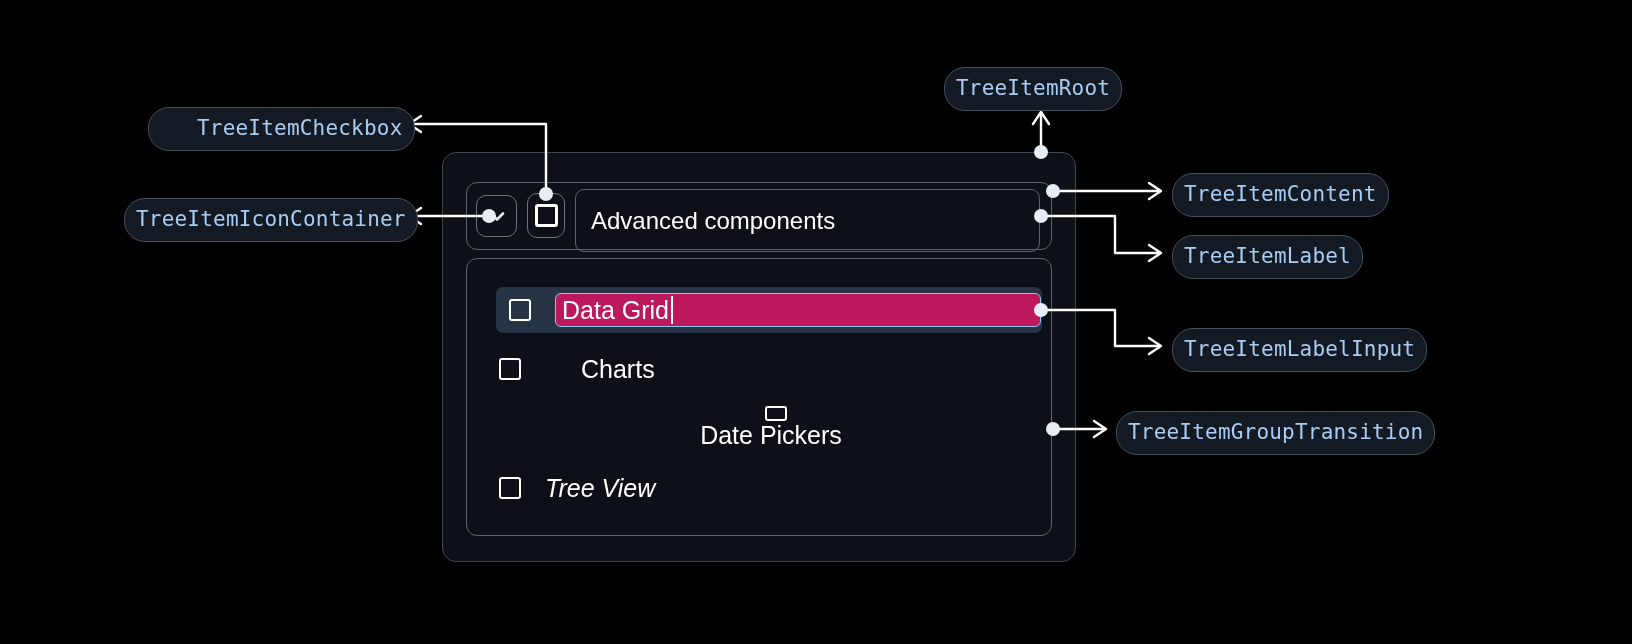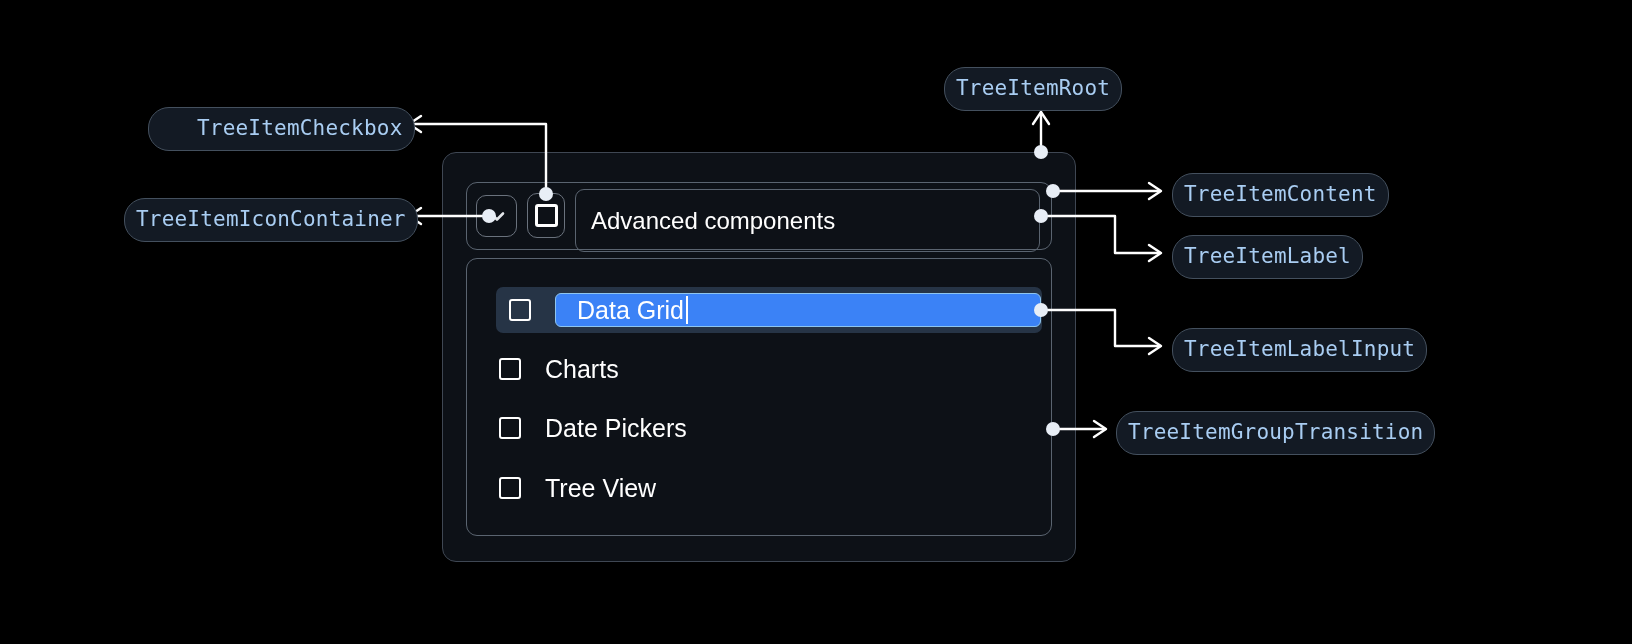--- a/index.html
+++ b/index.html
@@ -60,22 +60,22 @@
   .tree-row .cb{margin-left:33px;}
   .tree-row .txt{margin-left:24px;color:#ffffff;font-size:25px;white-space:nowrap;}
 
   .row-selected{position:absolute;left:496px;top:287px;width:546px;height:46px;
                 background:#263446;border-radius:7px;box-sizing:border-box;
                 display:flex;align-items:center;}
   .row-selected .cb{margin-left:13px;}
 
   .label-input{margin-left:24px;width:486px;height:34px;
                border:1.6px solid #8ec5ee;border-radius:6px;box-sizing:border-box;
-               background:#3b82f6;display:flex;align-items:center;
-               padding-left:21px;color:#ffffff;font-size:25px;}
+               background:#be185d;display:flex;align-items:center;
+               padding-left:6px;color:#ffffff;font-size:25px;}
   .caret{display:inline-block;width:1.6px;height:28px;background:#ffffff;
          margin-left:2px;}
 </style>
 </head>
 <body>
 
 <div id="stage">
 
   <div class="root-box"></div>
 
@@ -98,31 +98,31 @@
   <div class="group-box"></div>
 
   <div class="row-selected">
     <span class="cb-glyph row cb"></span>
     <span class="label-input">
       <span>Data Grid</span>
         <span class="caret"></span>
     </span>
   </div>
 
-  <div class="tree-row" style="top:347px;width:586px;left:466px;">
+  <div class="tree-row" style="top:347px;width:586px;left:466px;gap:36px;">
     <span class="cb-glyph row cb"></span>
     <span class="txt">Charts</span>
   </div>
 
-  <div class="tree-row" style="top:406px;width:586px;left:466px;">
+  <div class="tree-row" style="top:406px;width:586px;left:466px;flex-direction:column;">
     <span class="cb-glyph row cb"></span>
     <span class="txt">Date Pickers</span>
   </div>
 
-  <div class="tree-row" style="top:466px;width:466px;left:466px;">
+  <div class="tree-row" style="top:466px;width:466px;left:466px;font-style:italic;">
     <span class="cb-glyph row cb"></span>
     <span class="txt">Tree View</span>
   </div>
 
   <svg id="wires">
     <g stroke="#ffffff" stroke-width="2.4" fill="none" stroke-linecap="round" stroke-linejoin="round">
 
       <path d="M546 194 L546 124 L410 124"></path>
       <path d="M421 116 L409 124 L421 132"></path>
 

